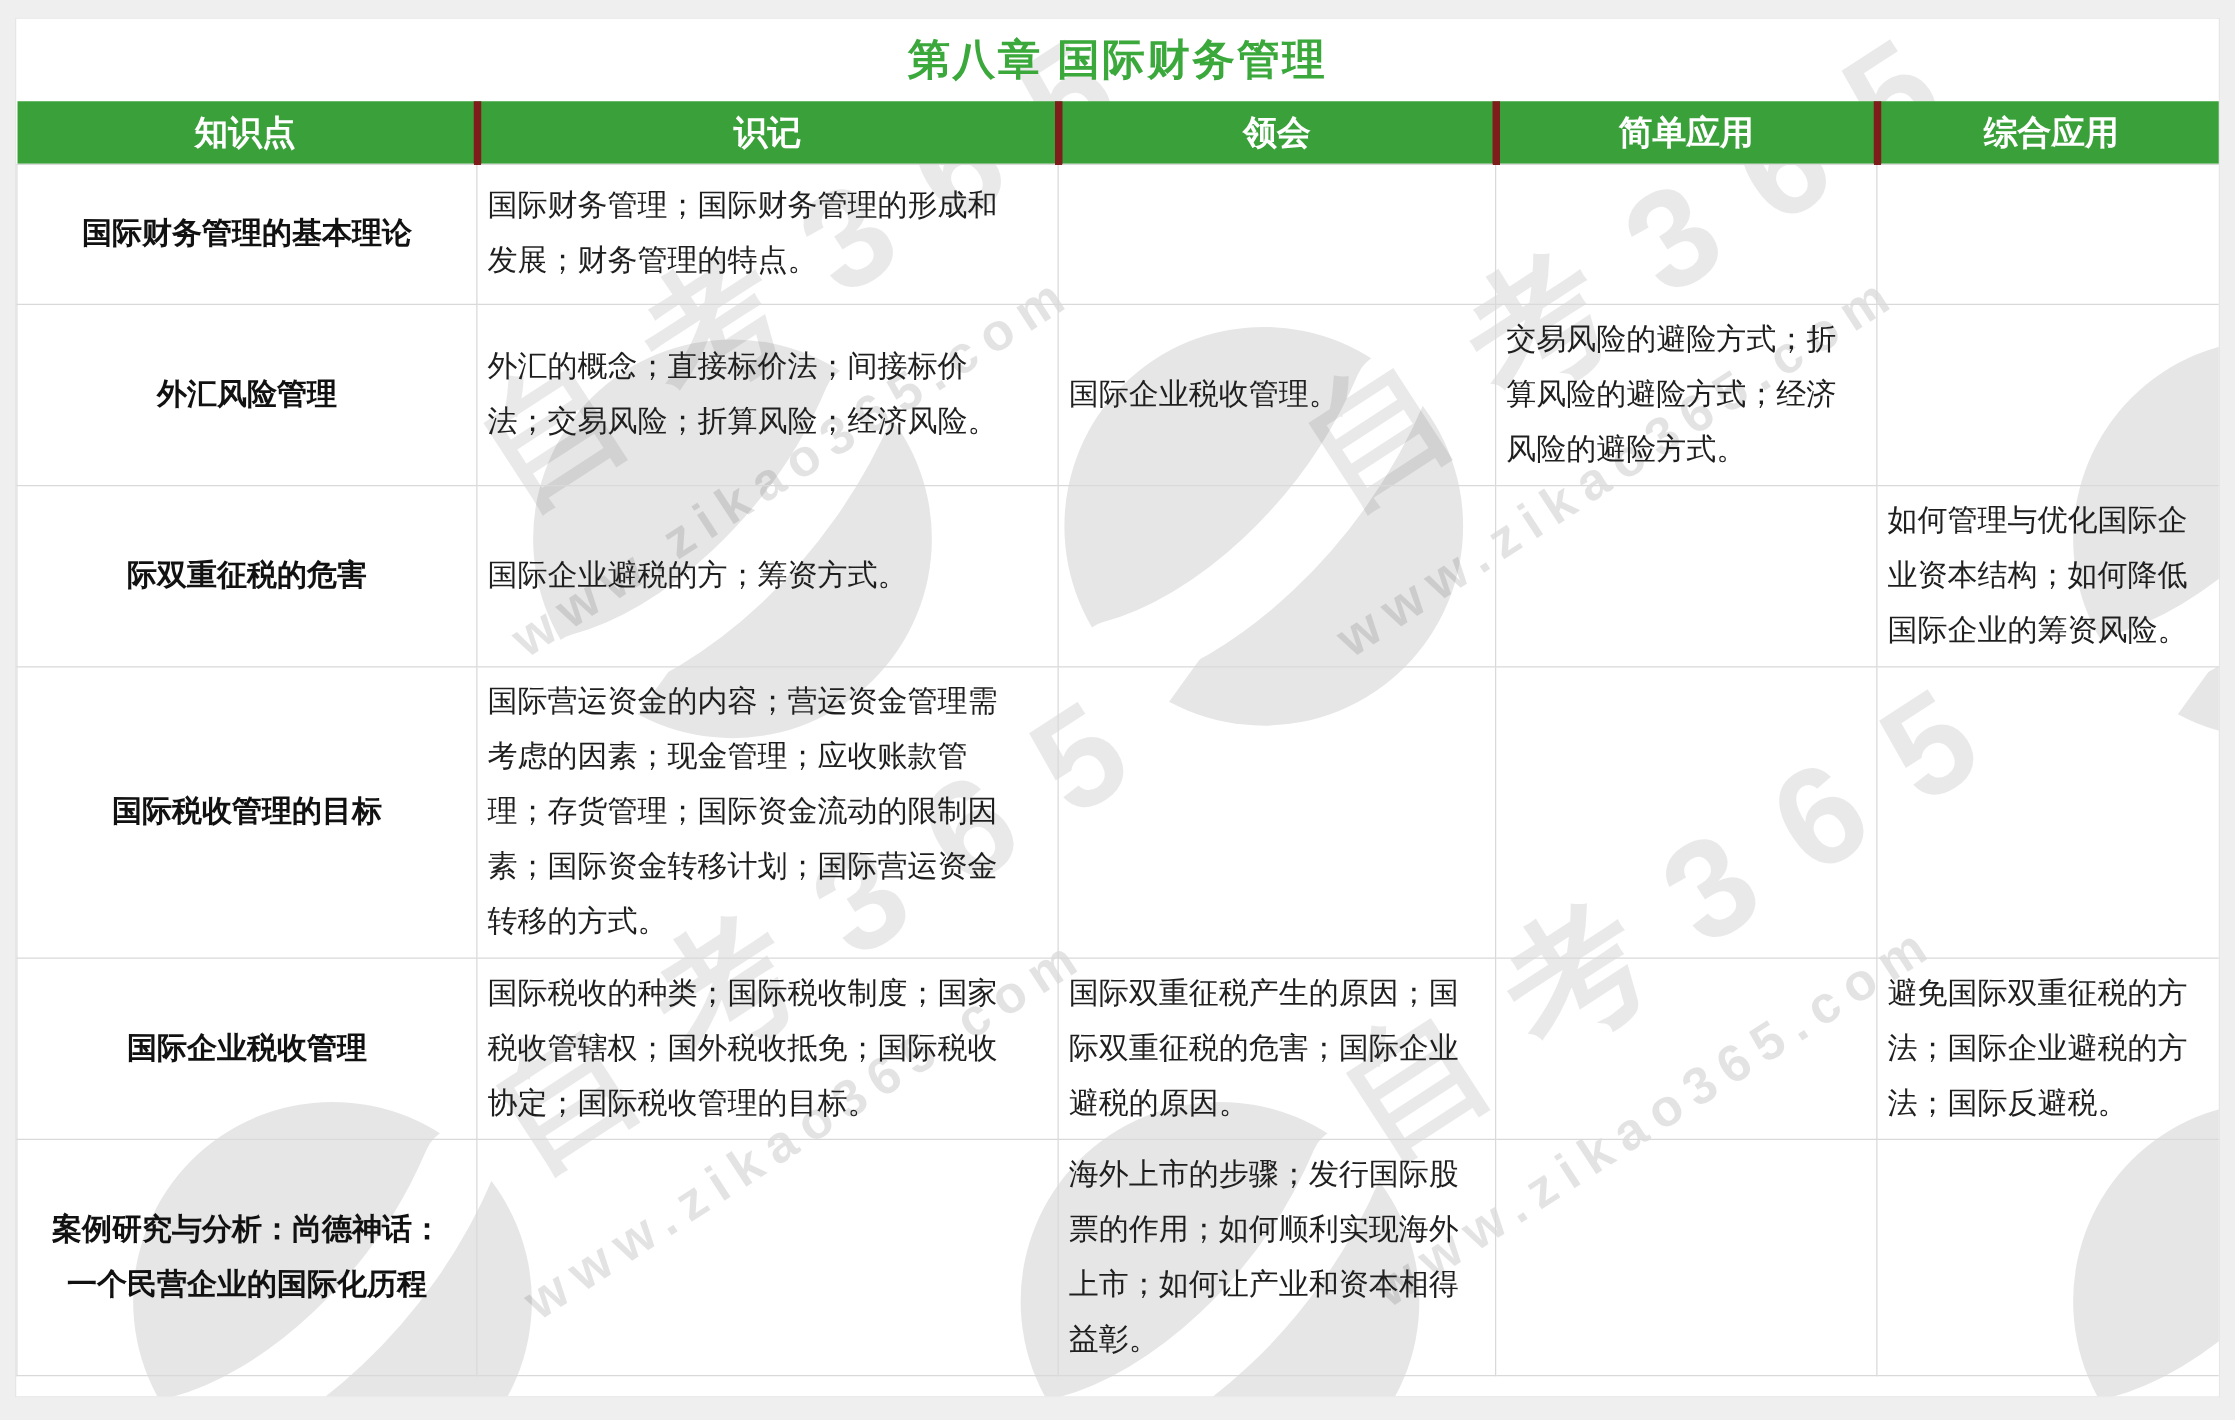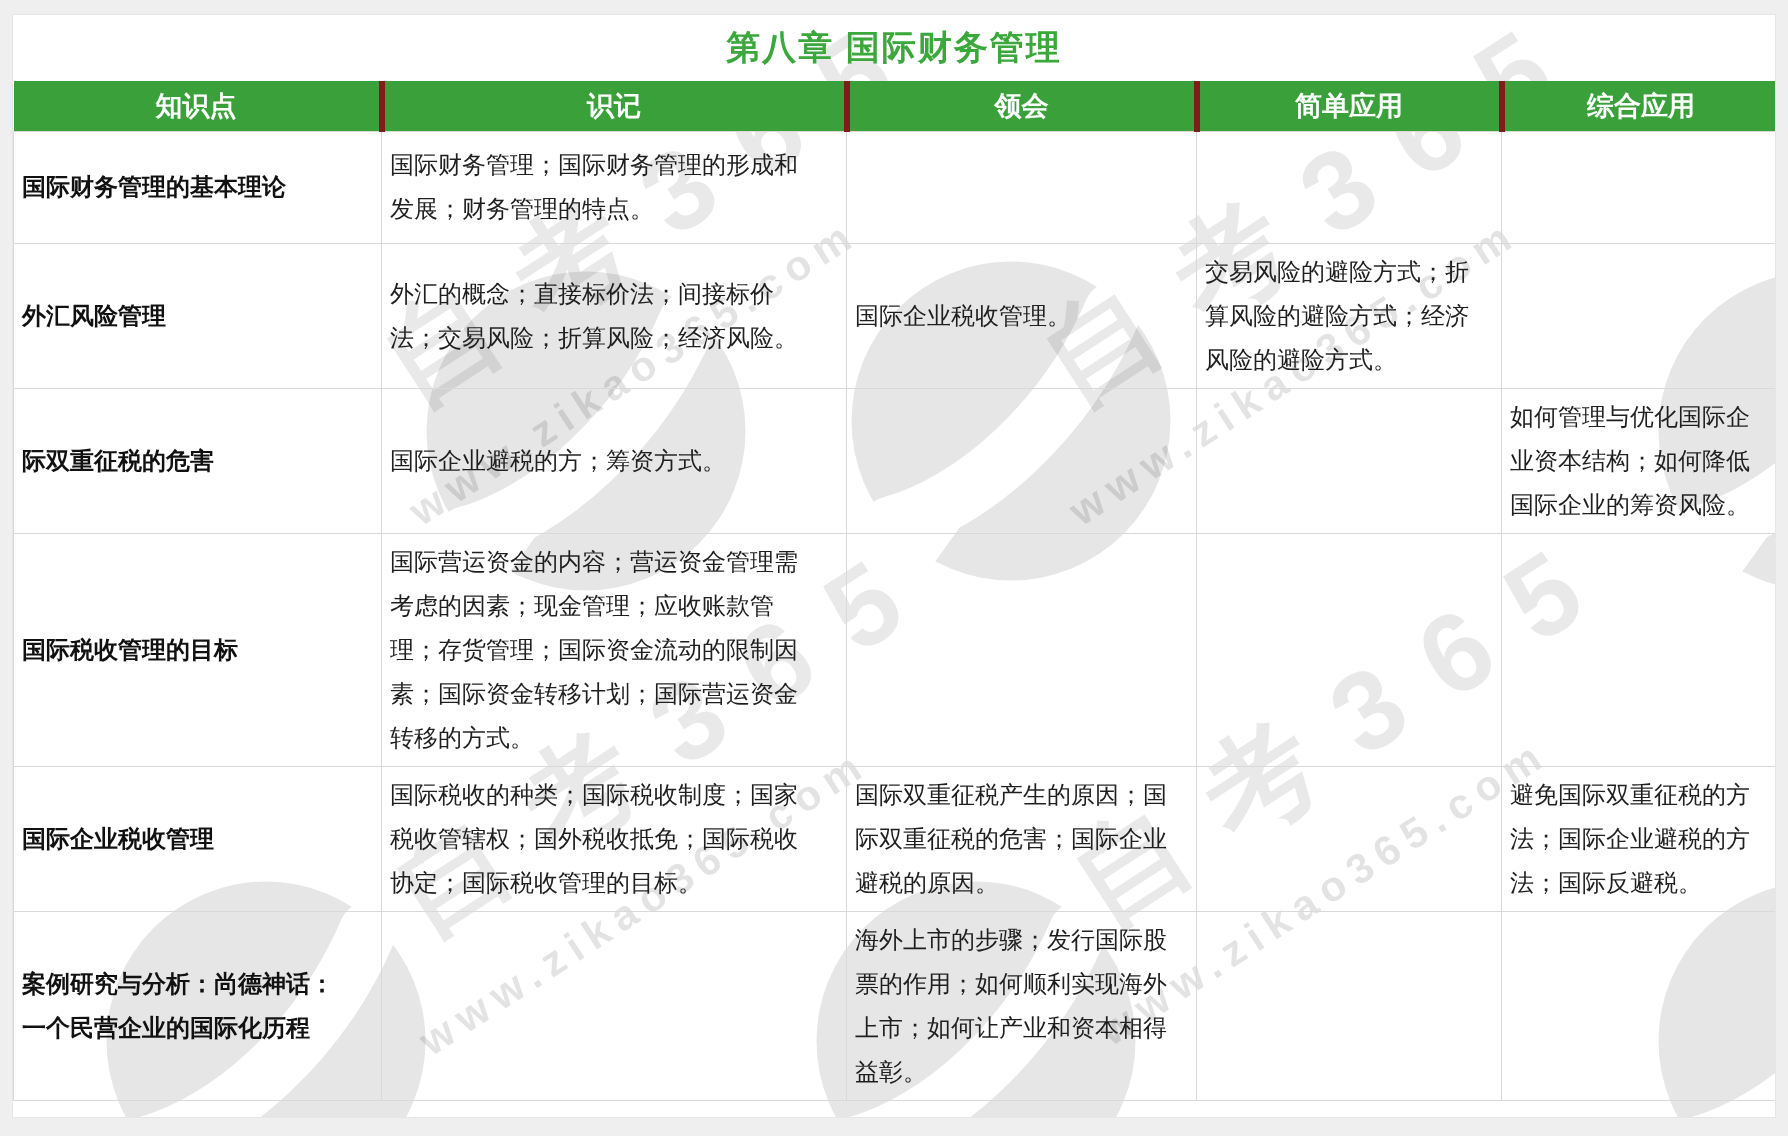--- a/index.html
+++ b/index.html
@@ -66,21 +66,21 @@
   .grid th:first-child { border-left:none; }
   .grid td {
     border:1px solid #d9d9d9;
     vertical-align:middle;
     font-size:24px;
     line-height:44px;
     padding:6px 8px;
     white-space:pre-line;
     background:transparent;
   }
-  .grid td.kp { font-weight:bold; color:#111; }
+  .grid td.kp { font-weight:bold; color:#111;text-align:center; }
   .r1 { height:112px; }
   .r2 { height:132px; }
   .r3 { height:124px; }
   .r4 { height:94px; }
   .r5 { height:214px; }
   .r6 { height:132px; }
   .r7 { height:172px; }
 </style>
 </head>
 <body>

